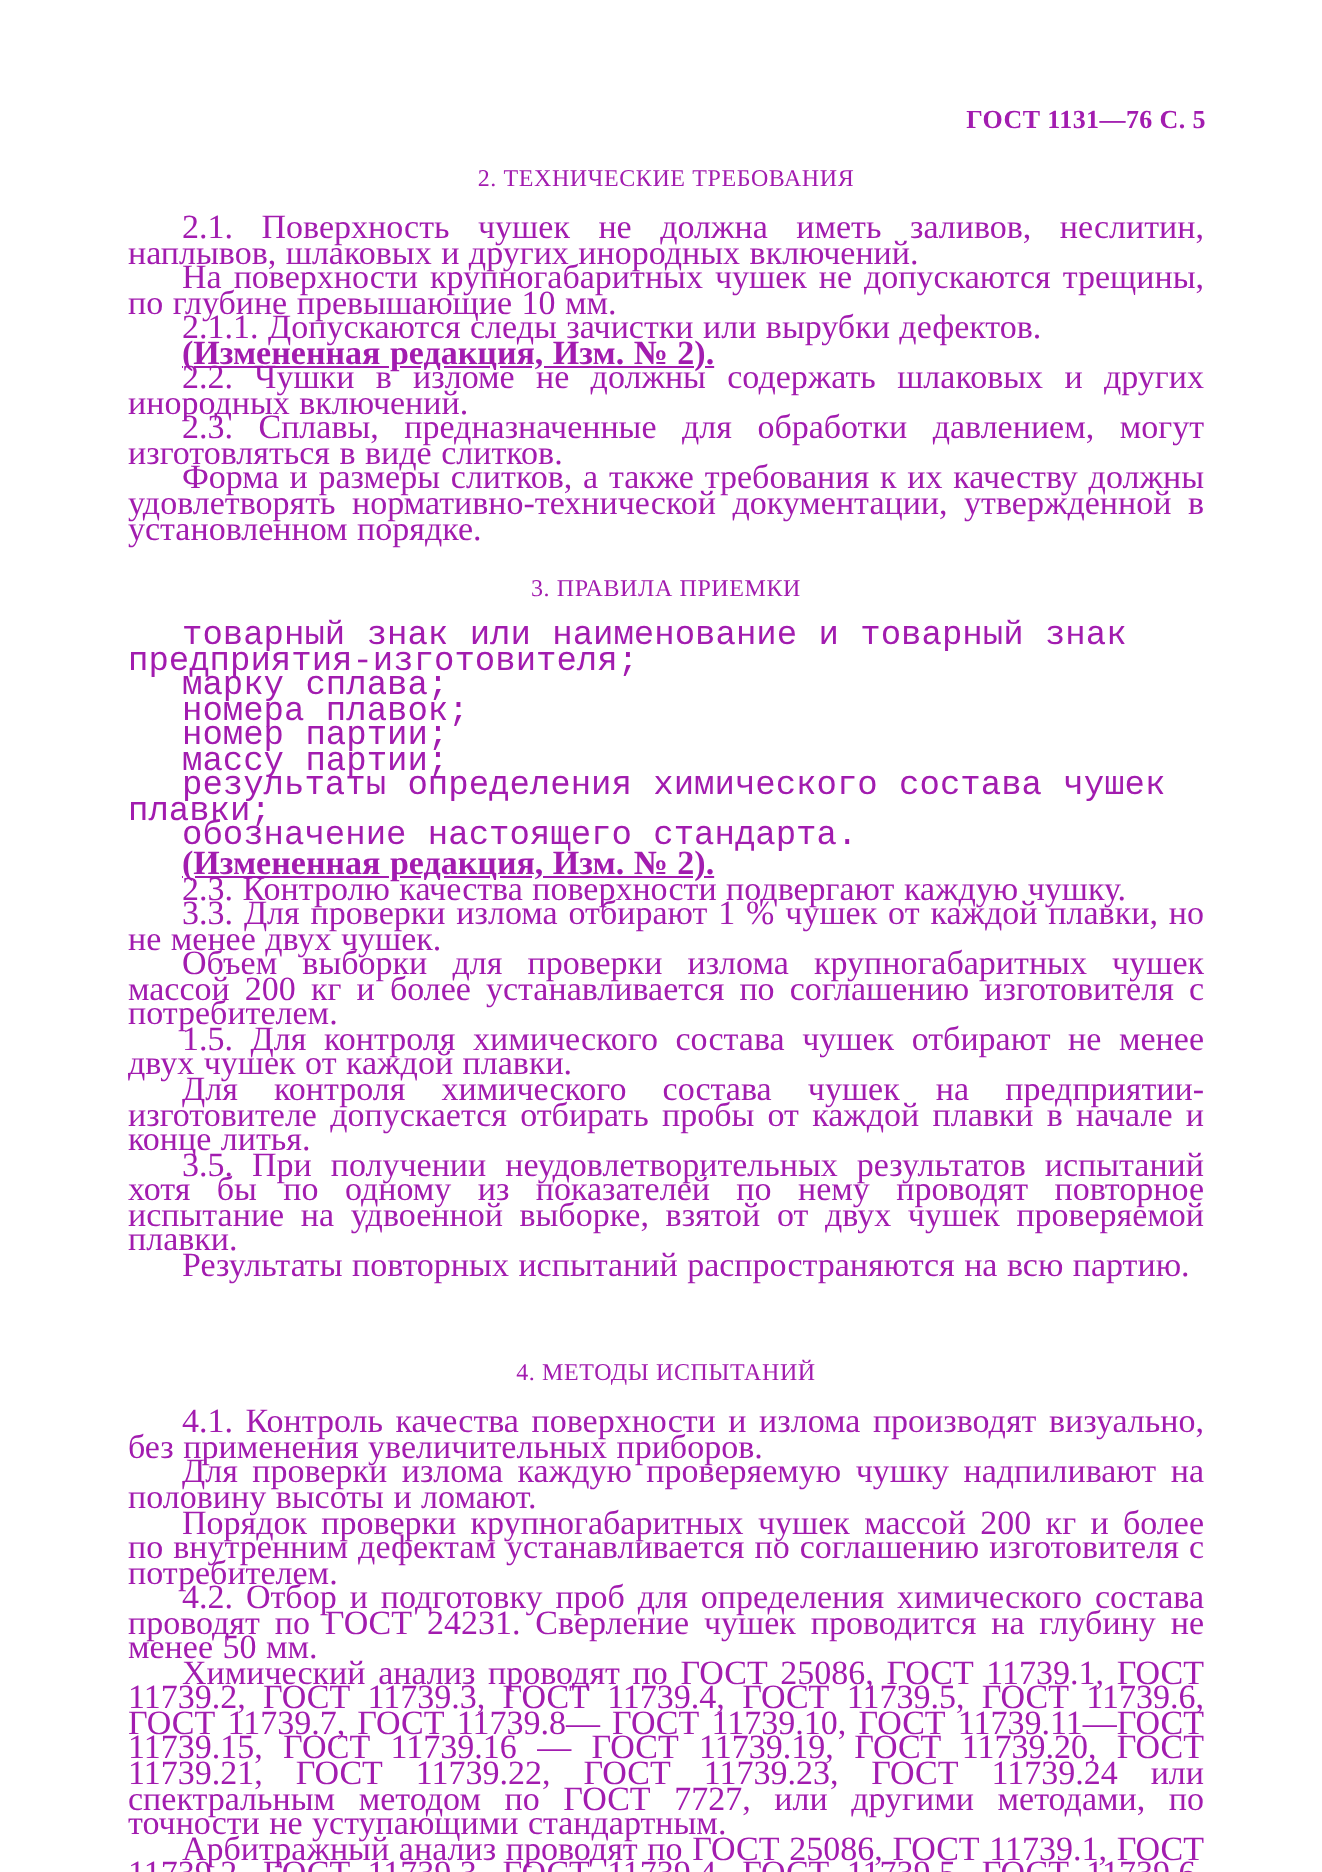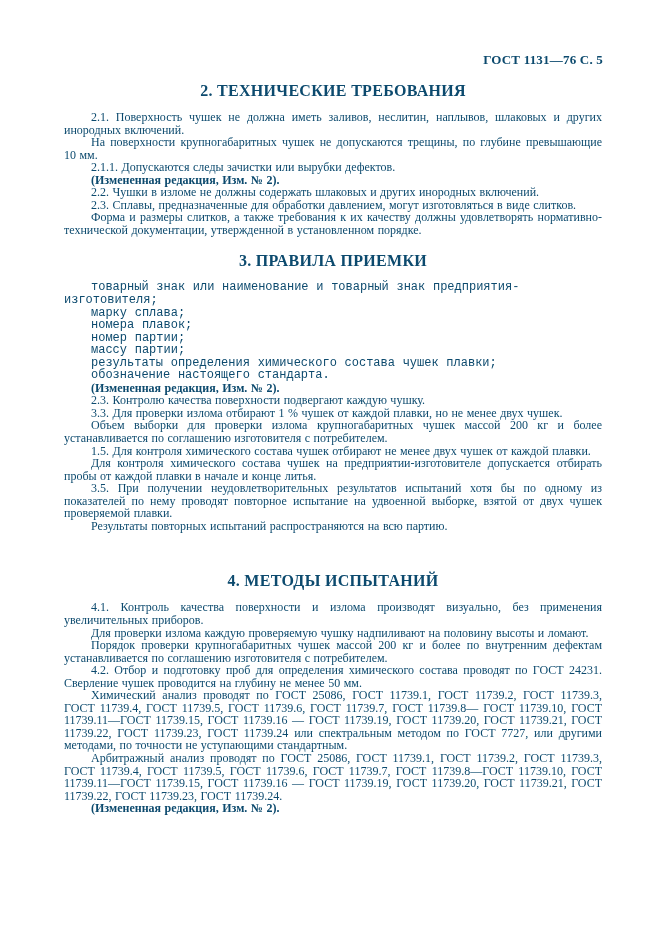--- a/index.html
+++ b/index.html
@@ -5,21 +5,21 @@
   html, body {
     margin: 0;
     padding: 0;
     background: #ffffff;
   }
   .page {
     position: relative;
     width: 661px;
     height: 936px;
     background: #ffffff;
-    color: #0c4a6e;
+    color: #a21caf;
     font-family: "Liberation Serif", "DejaVu Serif", serif;
     overflow: hidden;
   }
   .running-header {
     position: absolute;
     top: 52px;
     right: 58px;
     font-size: 13px;
     font-weight: bold;
     letter-spacing: 0.2px;
@@ -28,40 +28,41 @@
   .content {
     position: absolute;
     top: 66px;
     left: 64px;
     width: 538px;
   }
   .section {
     margin: 0;
   }
   .section-title {
-    font-size: 16px;
-    font-weight: bold;
+    font-size: 12px;
+    font-weight: normal;
     text-align: center;
     margin: 16px 0 11px 0;
     letter-spacing: 0.3px;
   }
   .section:last-child .section-title {
     margin-top: 40px;
   }
   .para {
     margin: 0;
-    font-size: 12px;
+    font-size: 17px;
     line-height: 12.55px;
     text-align: justify;
     text-indent: 27px;
     word-spacing: 0.5px;
   }
   .para.bold {
     font-weight: bold;
     text-align: left;
+    text-decoration: underline;
   }
   .para.list-line {
     text-align: left;
     font-family: Liberation Mono, monospace;
   }
 </style>
 </head>
 <body>
 
 <div class="page">

